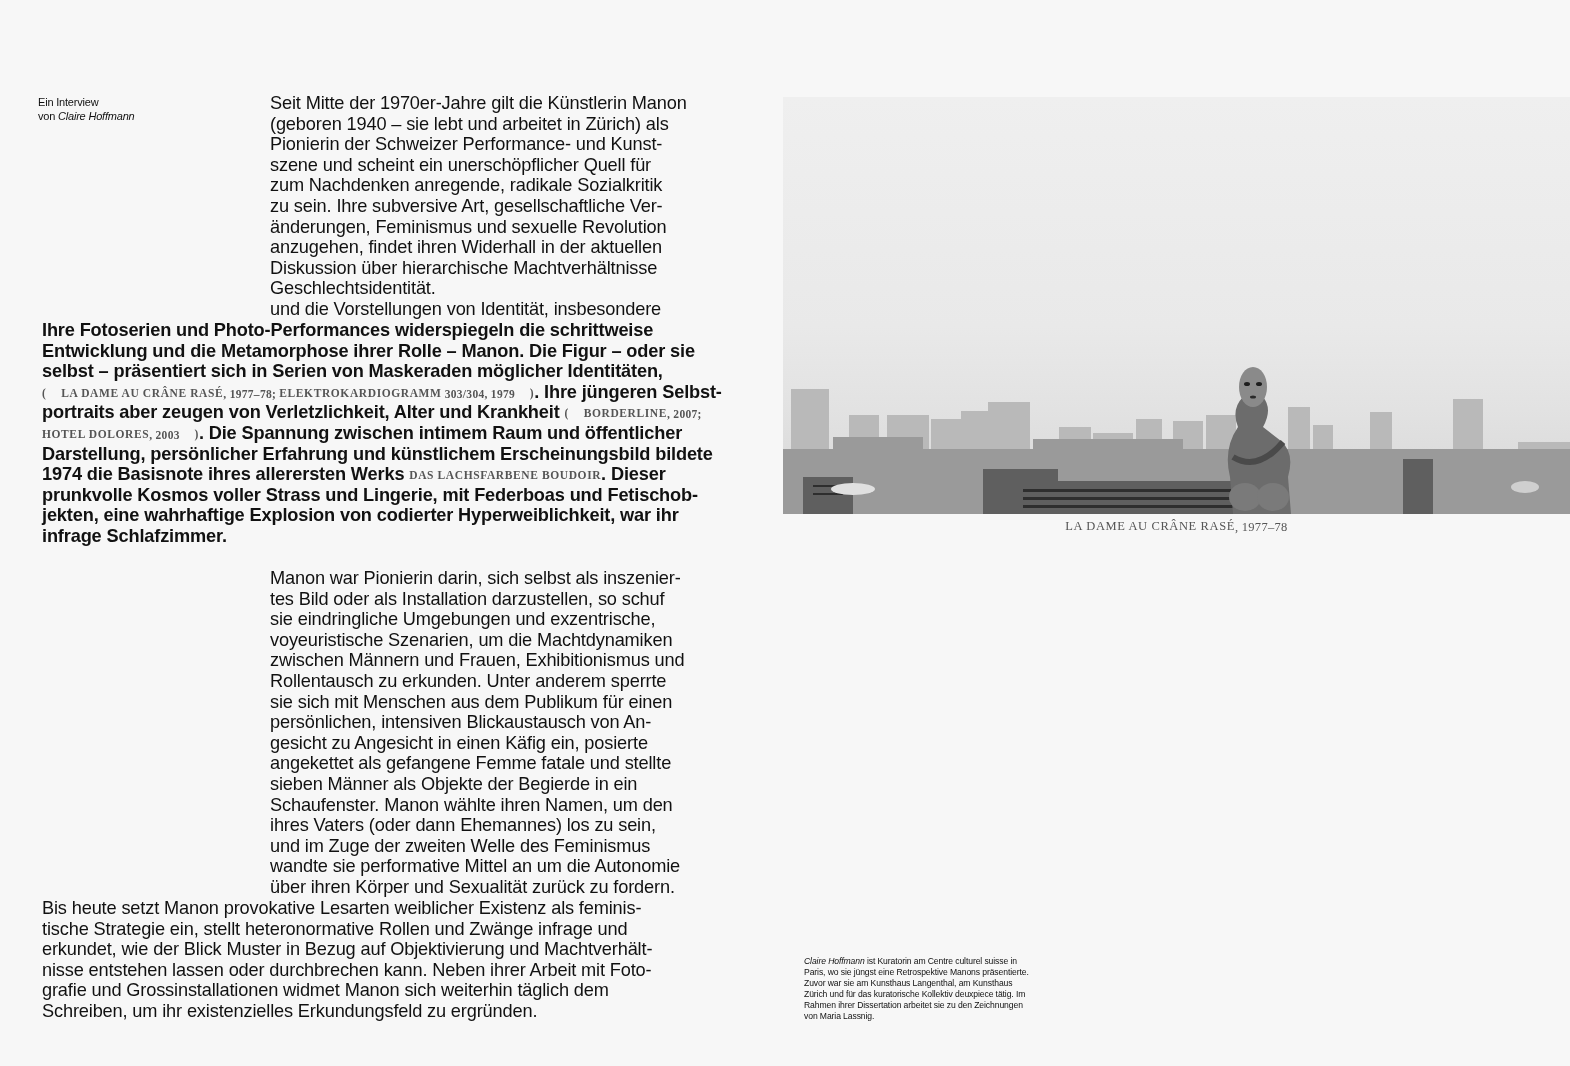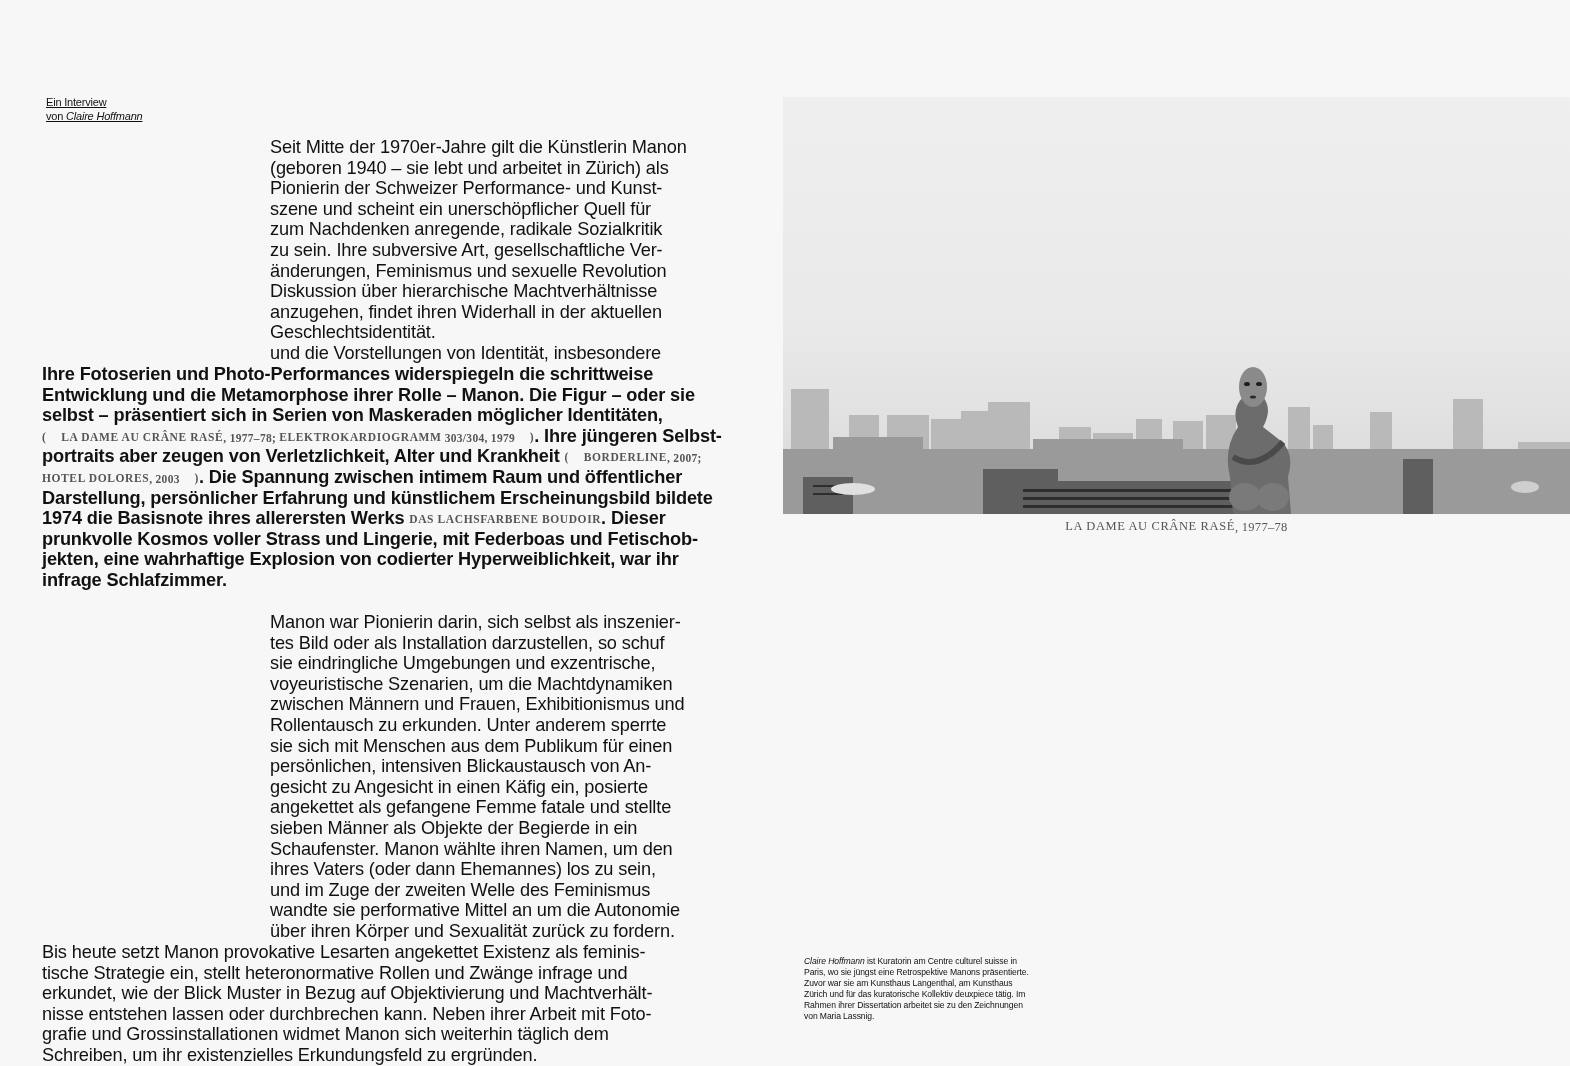--- a/index.html
+++ b/index.html
@@ -10,38 +10,36 @@
     body {
       width: 1570px;
       height: 1066px;
       position: relative;
       overflow: hidden;
       color: #111;
       font-family: "Liberation Sans", sans-serif;
     }
     .byline {
       position: absolute;
-      left: 46px;
+      left: 38px;
       top: 95px;
       font-size: 11px;
       line-height: 14px;
       color: #111;
       letter-spacing: -0.2px;
-      text-decoration: underline;
     }
     .byline .it { font-style: italic; }
 
     .body-text {
       position: absolute;
       font-size: 18.2px;
       line-height: 20.6px;
       letter-spacing: -0.15px;
       color: #111;
       white-space: nowrap;
-      margin-top: 44px;
     }
     .body-text .line { display: block; height: 20.6px; }
 
     .p1 { left: 270px; top: 93px; }
     .p2 { left: 42px; top: 320px; font-weight: bold; }
     .p3 { left: 270px; top: 568px; }
     .p4 { left: 42px; top: 898px; }
 
     .smallcaps {
       font-family: "Liberation Serif", serif;
@@ -103,22 +101,22 @@
 </div>
 
 <div class="body-text p1">
   <span class="line">Seit Mitte der 1970er-Jahre gilt die Künstlerin Manon</span>
   <span class="line">(geboren 1940 – sie lebt und arbeitet in Zürich) als</span>
   <span class="line">Pionierin der Schweizer Performance- und Kunst-</span>
   <span class="line">szene und scheint ein unerschöpflicher Quell für</span>
   <span class="line">zum Nachdenken anregende, radikale Sozialkritik</span>
   <span class="line">zu sein. Ihre subversive Art, gesellschaftliche Ver-</span>
   <span class="line">änderungen, Feminismus und sexuelle Revolution</span>
+  <span class="line">anzugehen, findet ihren Widerhall in der aktuellen</span>
   <span class="line">Diskussion über hierarchische Machtverhältnisse</span>
-  <span class="line">anzugehen, findet ihren Widerhall in der aktuellen</span>
   <span class="line">Geschlechtsidentität.</span>
   <span class="line">und die Vorstellungen von Identität, insbesondere</span>
 </div>
 
 <div class="body-text p2">
   <span class="line">Ihre Fotoserien und Photo-Performances widerspiegeln die schrittweise</span>
   <span class="line">Entwicklung und die Metamorphose ihrer Rolle – Manon. Die Figur – oder sie</span>
   <span class="line">selbst – präsentiert sich in Serien von Maskeraden möglicher Identitäten,</span>
   <span class="line"><span class="smallcaps">(</span>&nbsp;&nbsp;&nbsp;<span class="smallcaps">La Dame au Crâne Rasé</span><span class="oldnum">, 1977–78; </span><span class="smallcaps">Elektrokardiogramm</span><span class="oldnum"> 303/304, 1979</span>&nbsp;&nbsp;&nbsp;<span class="smallcaps">)</span><span>. Ihre jüngeren Selbst-</span></span>
   <span class="line"><span>portraits aber zeugen von Verletzlichkeit, Alter und Krankheit</span>&nbsp;<span class="smallcaps">(</span>&nbsp;&nbsp;&nbsp;<span class="smallcaps">Borderline</span><span class="oldnum">, 2007;</span></span>
@@ -143,21 +141,21 @@
   <span class="line">angekettet als gefangene Femme fatale und stellte</span>
   <span class="line">sieben Männer als Objekte der Begierde in ein</span>
   <span class="line">Schaufenster. Manon wählte ihren Namen, um den</span>
   <span class="line">ihres Vaters (oder dann Ehemannes) los zu sein,</span>
   <span class="line">und im Zuge der zweiten Welle des Feminismus</span>
   <span class="line">wandte sie performative Mittel an um die Autonomie</span>
   <span class="line">über ihren Körper und Sexualität zurück zu fordern.</span>
 </div>
 
 <div class="body-text p4">
-  <span class="line">Bis heute setzt Manon provokative Lesarten angekettet Existenz als feminis-</span>
+  <span class="line">Bis heute setzt Manon provokative Lesarten weiblicher Existenz als feminis-</span>
   <span class="line">tische Strategie ein, stellt heteronormative Rollen und Zwänge infrage und</span>
   <span class="line">erkundet, wie der Blick Muster in Bezug auf Objektivierung und Machtverhält-</span>
   <span class="line">nisse entstehen lassen oder durchbrechen kann. Neben ihrer Arbeit mit Foto-</span>
   <span class="line">grafie und Grossinstallationen widmet Manon sich weiterhin täglich dem</span>
   <span class="line">Schreiben, um ihr existenzielles Erkundungsfeld zu ergründen.</span>
 </div>
 
 <div class="photo" role="img" aria-label="Black-and-white photograph: bald, nude figure crouching on a rooftop in front of a city skyline">
   <svg width="787" height="417" viewBox="0 0 787 417">
 

